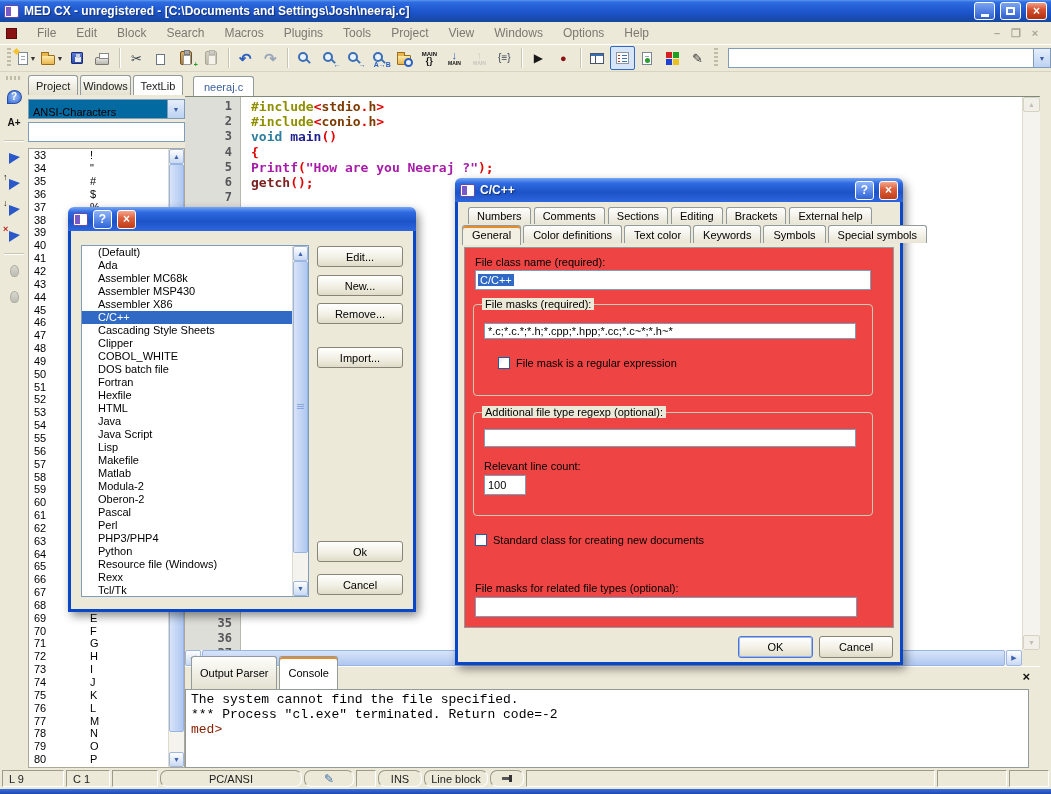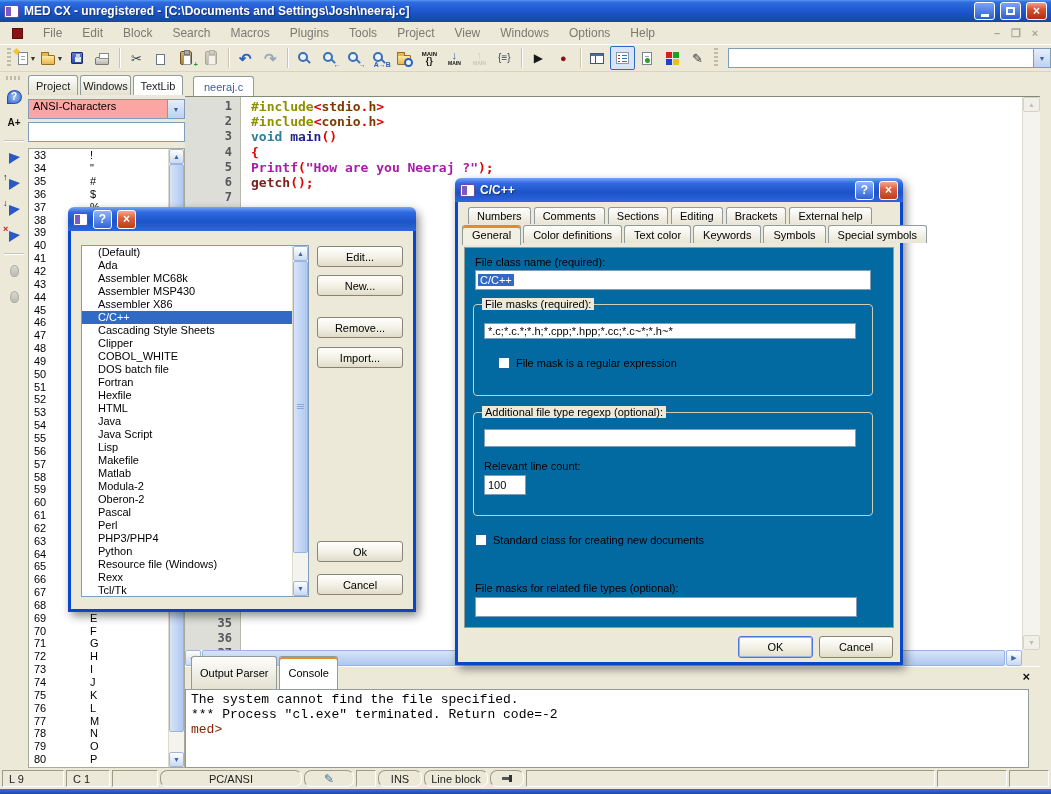--- a/index.html
+++ b/index.html
@@ -13,21 +13,21 @@
   .app-icon { width:15px; height:13px; background:#fff; border:1px solid #6A4AA8; border-radius:2px; position:relative; }
   .app-icon::after { content:""; position:absolute; left:1px; top:1px; width:5px; height:9px; background:#7A5AC8; }
   .title-text { color:#fff; font-weight:bold; font-size:12px; text-shadow:1px 1px 1px #14306A; flex:1; white-space:nowrap; overflow:hidden; }
   .winbtn { width:21px; height:18px; border-radius:3px; border:1px solid #fff; display:flex; align-items:center; justify-content:center; color:#fff; font-weight:bold; font-size:12px; line-height:1; }
   .winbtn.min, .winbtn.max { background:linear-gradient(#7AA4F2,#2E5FD0); }
   .winbtn.close { background:linear-gradient(#F0A088,#D75030 40%,#B03010); }
   .winbtn .minbar { width:8px; height:3px; background:#fff; margin-top:8px; }
   .winbtn .maxbox { width:9px; height:8px; border:2px solid #fff; }
 
   
-  .menubar { position:absolute; top:22px; left:0; right:0; height:22px; background:#ECE9D8; display:flex; align-items:center; padding-left:8px; }
+  .menubar { position:absolute; top:22px; left:0; right:0; height:22px; background:#ECE9D8; display:flex; align-items:center; padding-left:2px; }
   .mdi-doc-icon { width:11px; height:11px; background:#8B1212; border:1px solid #5A0C0C; margin:0 10px 0 4px; }
   .menu-item { padding:3px 10px; font-size:12px; color:#7D7870; }
   .mdi-ctrls { margin-left:auto; display:flex; gap:3px; padding-right:8px; color:#A8A494; font-size:11px; font-weight:bold; }
   .mdi-ctrls span { width:16px; text-align:center; }
 
   
   .toolbar { position:absolute; top:44px; left:0; right:0; height:28px; background:#ECE9D8; border-top:1px solid #FFFFFF; border-bottom:1px solid #D8D4C2; display:flex; align-items:center; padding-left:3px; }
   .tb-grip { width:4px; height:20px; margin:0 4px; background:repeating-linear-gradient(180deg,#C0BCA8 0 2px, #ECE9D8 2px 4px); }
   .tb-sep { width:1px; height:20px; background:#C9C5B2; margin:0 4px; box-shadow:1px 0 0 #fff; }
   .tb-btn { width:25px; height:24px; display:flex; align-items:center; justify-content:center; position:relative; background:transparent; border:1px solid transparent; }
@@ -85,21 +85,21 @@
   .lt-btn { width:24px; height:22px; display:flex; align-items:center; justify-content:center; position:relative; margin-bottom:4px; }
   .lt-btn.disabled { opacity:.5; filter:grayscale(.9); }
   .lt-sep { width:20px; height:1px; background:#C9C5B2; box-shadow:0 1px 0 #fff; margin:2px 0 6px; }
   .lt-sub { position:absolute; left:1px; top:0; font-size:9px; font-weight:bold; line-height:1; }
 
   
   .sidebar { position:absolute; left:28px; top:75px; width:157px; bottom:26px; }
   .sb-tabs { display:flex; height:20px; }
   .sb-tab { flex:1; border:1px solid #919B9C; border-bottom:none; border-radius:3px 3px 0 0; background:linear-gradient(#FDFDFB,#E4E1D0); font-size:11px; display:flex; align-items:center; justify-content:center; margin-right:2px; color:#222; }
   .sb-tab.active { background:#FFFFFF; font-weight:normal; }
-  .sb-combo { margin-top:4px; height:20px; border:1px solid #7F9DB9; background:#fca5a5; display:flex; align-items:flex-start; font-size:11px; }
+  .sb-combo { margin-top:4px; height:20px; border:1px solid #7F9DB9; background:#0369a1; display:flex; align-items:flex-end; font-size:11px; }
   .sb-combo .val { padding-left:4px; flex:1; }
   .sb-filter { margin-top:3px; height:20px; width:100%; border:1px solid #7F9DB9; background:#fff; font-size:11px; padding:0 3px; font-family:"Liberation Sans",sans-serif; }
   .sb-list { position:absolute; left:0; right:0; top:73px; bottom:0; border:1px solid #ACA899; background:#fff; display:flex; overflow:hidden; }
   .sb-rows { flex:1; overflow:hidden; font-size:11px; color:#000; }
   .sb-row { height:12.85px; display:flex; align-items:center; padding-left:5px; }
   .sb-row .code { width:32px; }
   .sb-row .ch { margin-left:24px; }
 
   
   .scroll-v { width:16px; background:#F4F3EE; display:flex; flex-direction:column; border-left:1px solid #DEDBCC; }
@@ -165,21 +165,21 @@
   .fm-btn { position:absolute; left:246px; width:86px; height:21px; }
 
   
   #cpp-dialog { left:455px; top:178px; width:448px; height:487px; }
   #cpp-dialog .dlg-body { height:463px; }
   .tabs-back { position:absolute; top:5px; left:10px; display:flex; gap:3px; z-index:1; }
   .tabs-front { position:absolute; top:23px; left:4px; display:flex; gap:2px; z-index:2; }
   .xp-tab { border:1px solid #919B9C; border-bottom:none; border-radius:3px 3px 0 0; background:linear-gradient(#FEFEFE,#E8E5D4); font-size:11px; padding:3px 9px 2px; white-space:nowrap; }
   .tabs-back .xp-tab { padding:2px 8px; }
   .xp-tab.active { background:#F2F0E3; box-shadow:inset 0 2px 0 #E68B2C; padding-bottom:4px; margin-bottom:-2px; z-index:3; position:relative; }
-  .cpp-panel { position:absolute; top:45px; left:6px; width:430px; height:381px; border:1px solid #919B9C; background:#0369a1; }
+  .cpp-panel { position:absolute; top:45px; left:6px; width:430px; height:381px; border:1px solid #919B9C; background:#ef4444; }
   .cpp-panel .lbl { position:absolute; font-size:11px; white-space:nowrap; }
   .sel-input { position:absolute; border:1px solid #7F9DB9; background:#fff; font-size:11px; display:flex; align-items:center; padding-left:2px; }
   .sel-input .sel { background:#316AC5; color:#fff; padding:0 2px; }
 </style>
 </head>
 <body>
 
 <div id="window">
 
   <div class="titlebar">
@@ -712,21 +712,21 @@
           <span class="sc-btn">▲</span>
           <span class="sc-thumb" style="height:292px">
               <span class="grip"></span>
             </span>
           <span class="sc-track"></span>
           <span class="sc-btn">▼</span>
         </div>
       </div>
       <button class="btn fm-btn" style="top:15px">Edit...</button>
       <button class="btn fm-btn" style="top:44px">New...</button>
-      <button class="btn fm-btn" style="top:86px">Remove...</button>
+      <button class="btn fm-btn" style="top:72px">Remove...</button>
       <button class="btn fm-btn" style="top:116px">Import...</button>
       <button class="btn fm-btn" style="top:310px">Ok</button>
       <button class="btn fm-btn" style="top:343px">Cancel</button>
     </div>
   </div>
 
   <div class="dialog" id="cpp-dialog">
     <div class="dlg-title">
       <span class="app-icon"></span>
       <span class="t">C/C++</span>

